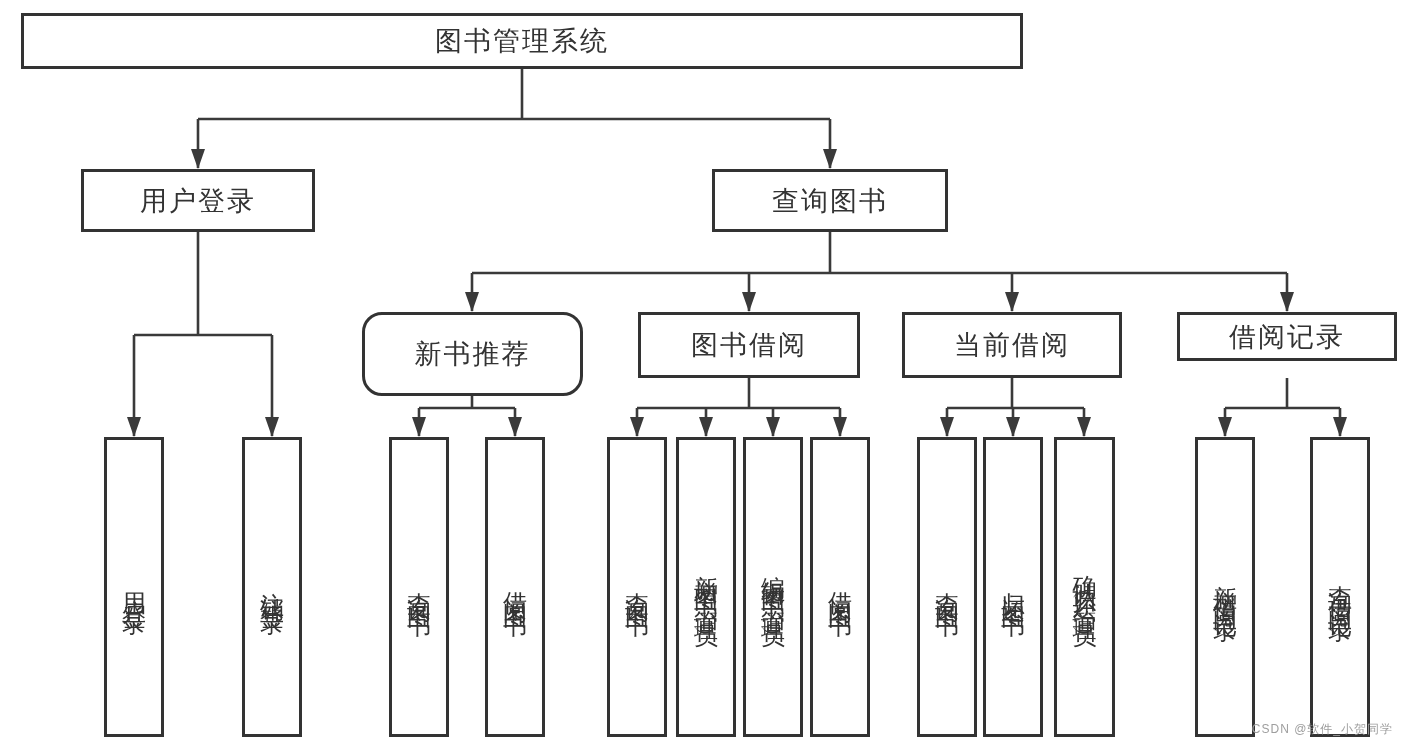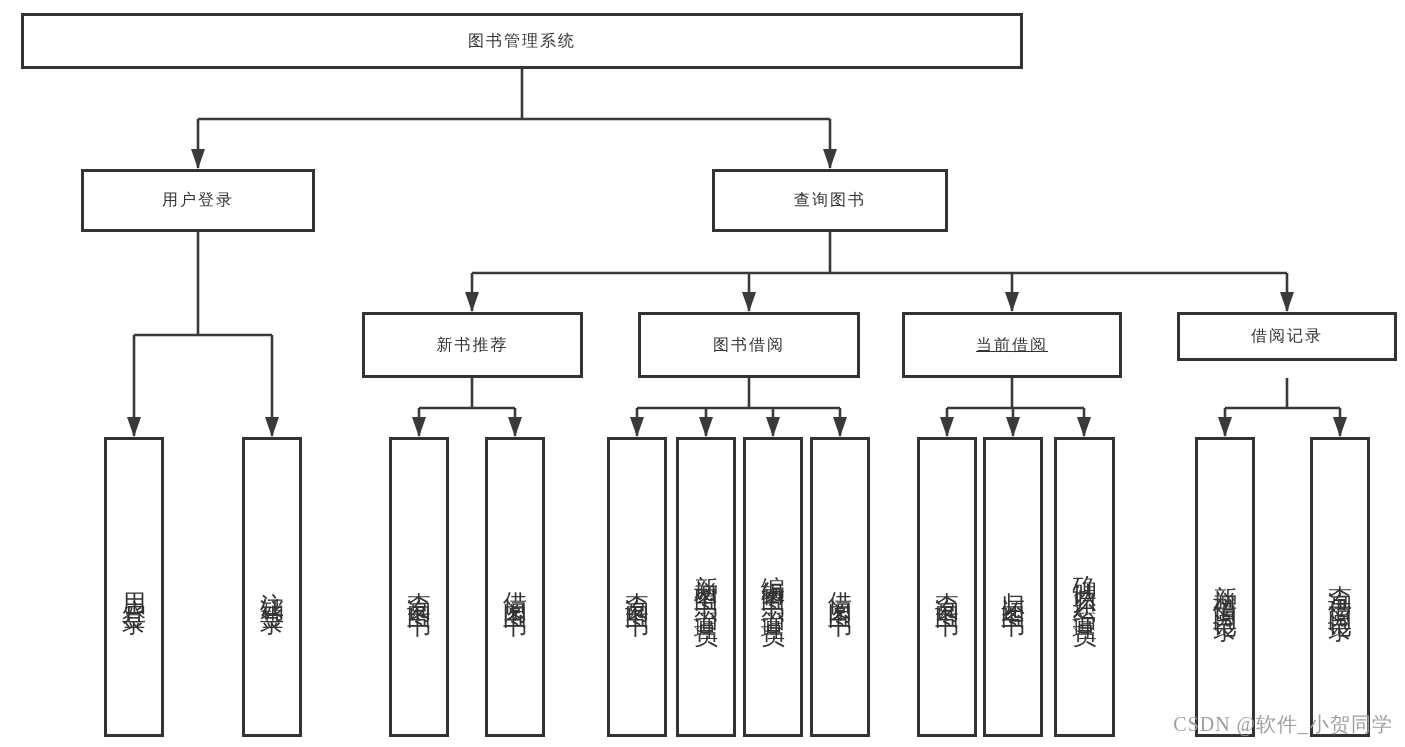--- a/index.html
+++ b/index.html
@@ -12,21 +12,21 @@
   }
   .node {
     position:absolute;
     box-sizing:border-box;
     border:3px solid #333333;
     background:#ffffff;
     display:flex;
     align-items:center;
     justify-content:center;
     color:#333333;
-    font-size:16px;
+    font-size:27px;
     letter-spacing:2px;
     text-align:center;
     z-index:2;
   }
   .vnode {
     writing-mode:vertical-rl;
     letter-spacing:7px;
     font-size:24px;
     line-height:1;
   }
@@ -37,26 +37,25 @@
   }
   #connectors path, #connectors line {
     stroke:#3a3a3a;
     stroke-width:2.6;
     fill:none;
   }
   .watermark {
     position:absolute;
     right:12px;
     bottom:9px;
-    font-size:20px;
+    font-size:12px;
     color:#9e9e9e;
     letter-spacing:1px;
     z-index:3;
     white-space:nowrap;
-    font-family:Liberation Serif, serif;
   }
 </style>
 </head>
 <body>
 
 <div id="canvas">
 
   <svg id="connectors" width="1405" height="747" viewBox="0 0 1405 747">
     <defs>
       <marker id="arrow" markerUnits="userSpaceOnUse" markerWidth="22" markerHeight="15" refX="19" refY="7" orient="auto">
@@ -103,23 +102,23 @@
     <path d="M1225,408 H1340"></path>
     <path d="M1225,408 V436" marker-end="url(#arrow)"></path>
     <path d="M1340,408 V436" marker-end="url(#arrow)"></path>
   </svg>
 
   <div class="node" style="left:21px; top:13px; width:1002px; height:56px;">图书管理系统</div>
 
   <div class="node" style="left:81px; top:169px; width:234px; height:63px;">用户登录</div>
   <div class="node" style="left:712px; top:169px; width:236px; height:63px;">查询图书</div>
 
-  <div class="node" style="left:362px; top:312px; width:221px; height:66px;">新书推荐</div>
+  <div class="node" style="left:362px; top:312px; width:221px; height:84px;border-radius:20px;">新书推荐</div>
   <div class="node" style="left:638px; top:312px; width:222px; height:66px;text-align:center;">图书借阅</div>
-  <div class="node" style="left:902px; top:312px; width:220px; height:66px;text-decoration:underline;">当前借阅</div>
+  <div class="node" style="left:902px; top:312px; width:220px; height:66px;">当前借阅</div>
   <div class="node" style="left:1177px; top:312px; width:220px; height:49px;">借阅记录</div>
 
   <div class="node vnode" style="left:104px; top:437px; width:60px; height:300px;">用户登录</div>
   <div class="node vnode" style="left:242px; top:437px; width:60px; height:300px;">注销登录</div>
 
   <div class="node vnode" style="left:389px; top:437px; width:60px; height:300px;">查询图书</div>
   <div class="node vnode" style="left:485px; top:437px; width:60px; height:300px;">借阅图书</div>
 
   <div class="node vnode" style="left:607px; top:437px; width:60px; height:300px;">查询图书</div>
   <div class="node vnode" style="left:676px; top:437px; width:60px; height:300px;">新增图书（管理员）</div>

